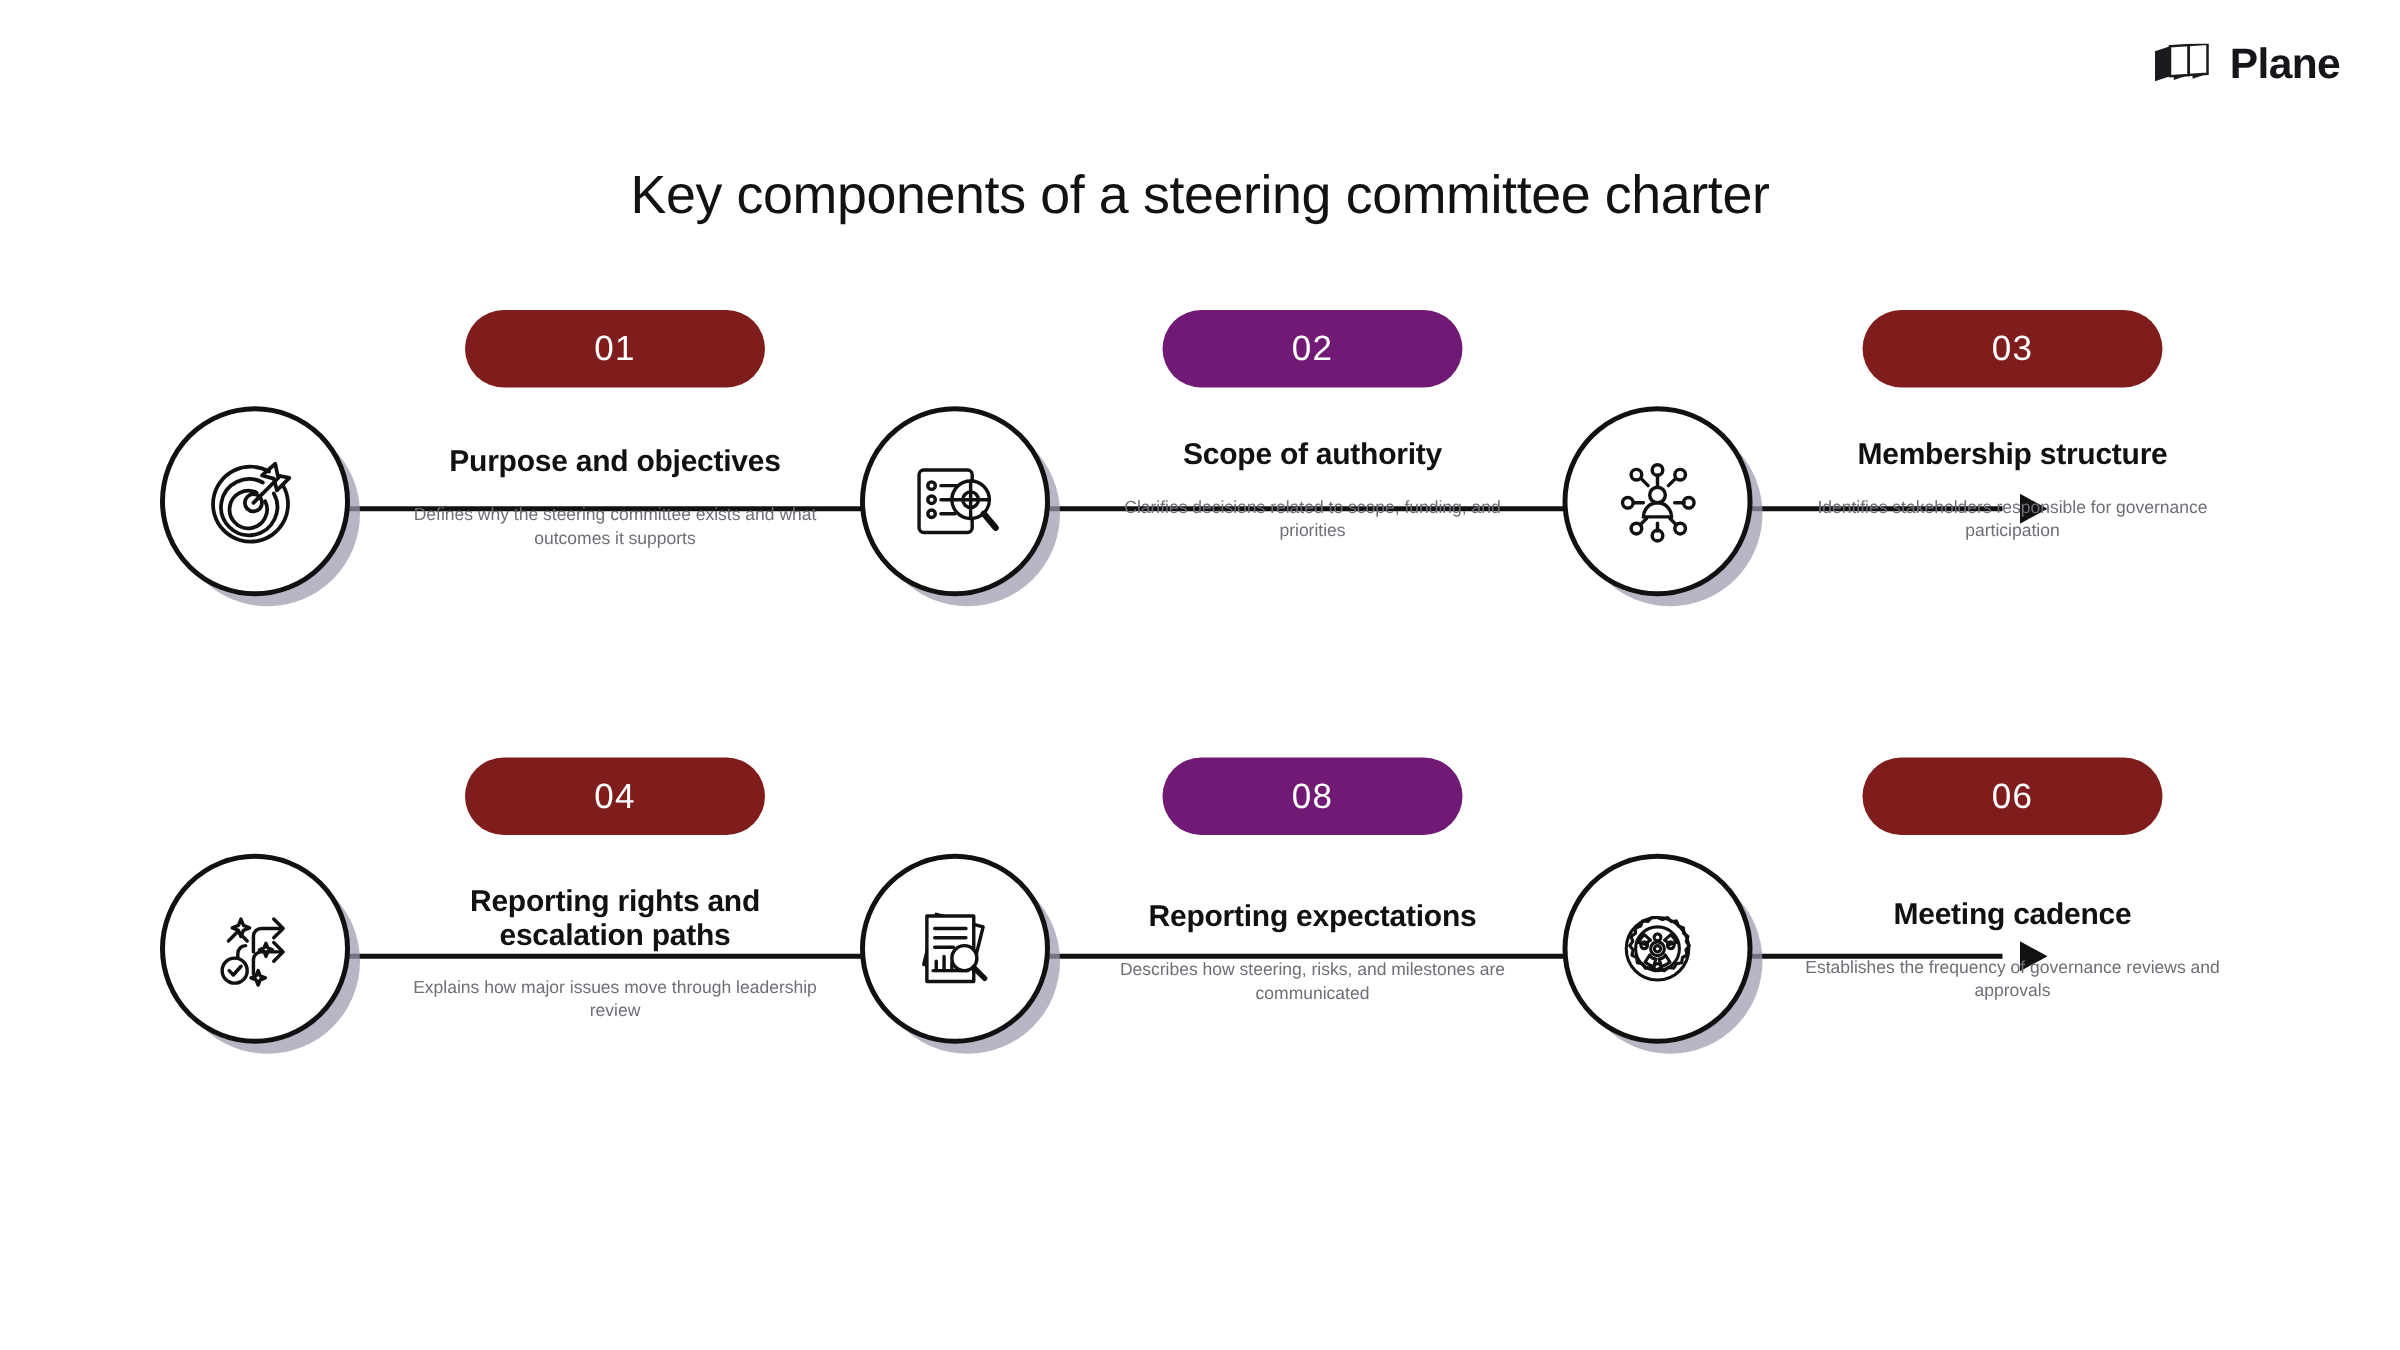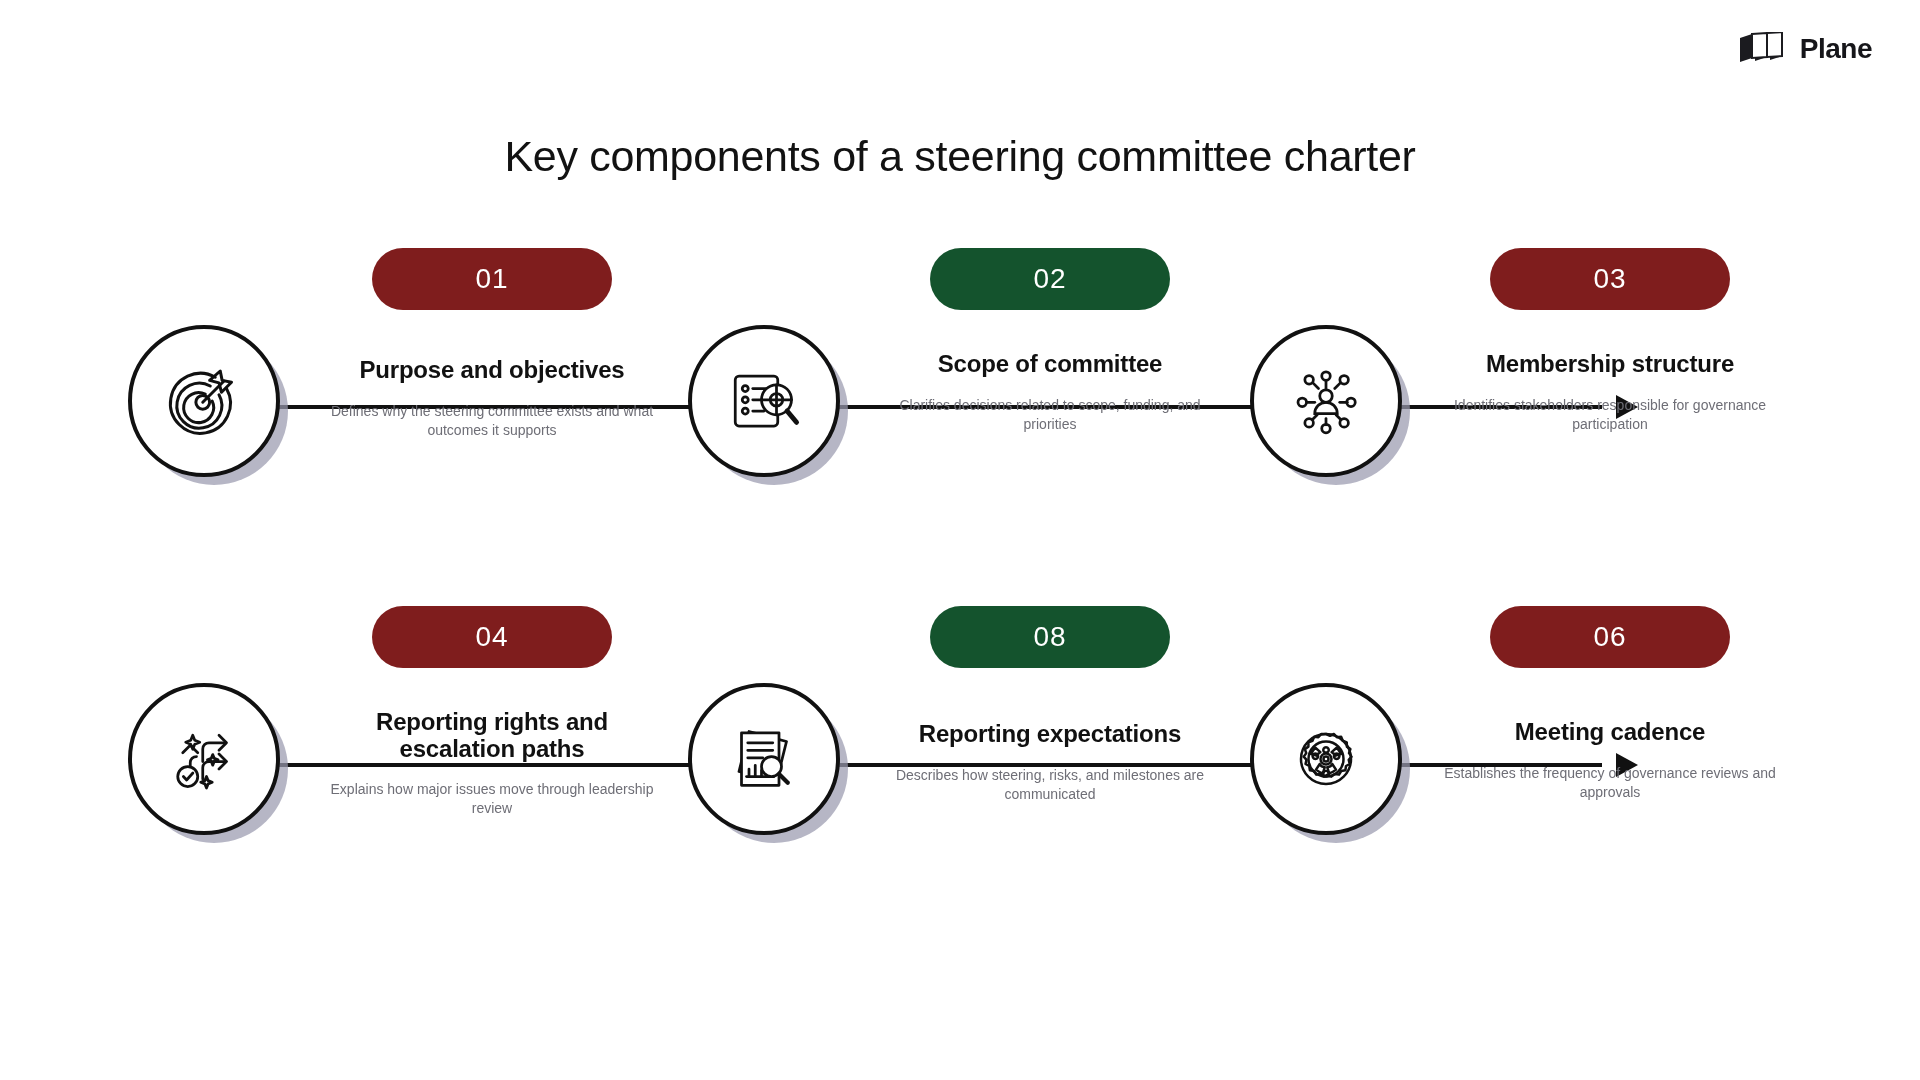--- a/index.html
+++ b/index.html
@@ -12,21 +12,21 @@
   }
 
   
   .logo {
     position:absolute;
     top:32px; right:48px;
     display:flex; align-items:center; gap:12px;
   }
   .logo-mark { width:50px; height:34px; display:block; }
   .logo-text {
-    font-size:28px;
+    font-size:34px;
     font-weight:600;
     letter-spacing:-0.5px;
     color:#16161a;
   }
 
   
   .page-title {
     position:absolute;
     top:132px; left:0; width:1920px;
     text-align:center;
@@ -103,21 +103,21 @@
     width:240px; height:62px;
     margin:0 auto;
     border-radius:31px;
     display:flex; align-items:center; justify-content:center;
     font-size:28px;
     font-weight:400;
     color:#ffffff;
     letter-spacing:1px;
   }
   .badge-dark  { background:#7f1d1d; }
-  .badge-light { background:#14532d; }
+  .badge-light { background:#701a75; }
 
   .step-title {
     font-size:24px;
     font-weight:700;
     color:#111111;
     letter-spacing:-0.2px;
     line-height:1.14;
   }
   .step-desc {
     font-size:14px;
@@ -236,21 +236,21 @@
   </div>
 
   <div class="step step-a">
     <div class="badge badge-dark">01</div>
     <div class="step-title">Purpose and objectives</div>
     <div class="step-desc">Defines why the steering committee exists and what outcomes it supports</div>
   </div>
 
   <div class="step step-b">
     <div class="badge badge-light">02</div>
-    <div class="step-title">Scope of committee</div>
+    <div class="step-title">Scope of authority</div>
     <div class="step-desc">Clarifies decisions related to scope, funding, and priorities</div>
   </div>
 
   <div class="step step-c">
     <div class="badge badge-dark">03</div>
     <div class="step-title">Membership structure</div>
     <div class="step-desc">Identifies stakeholders responsible for governance participation</div>
   </div>
 </div>
 

